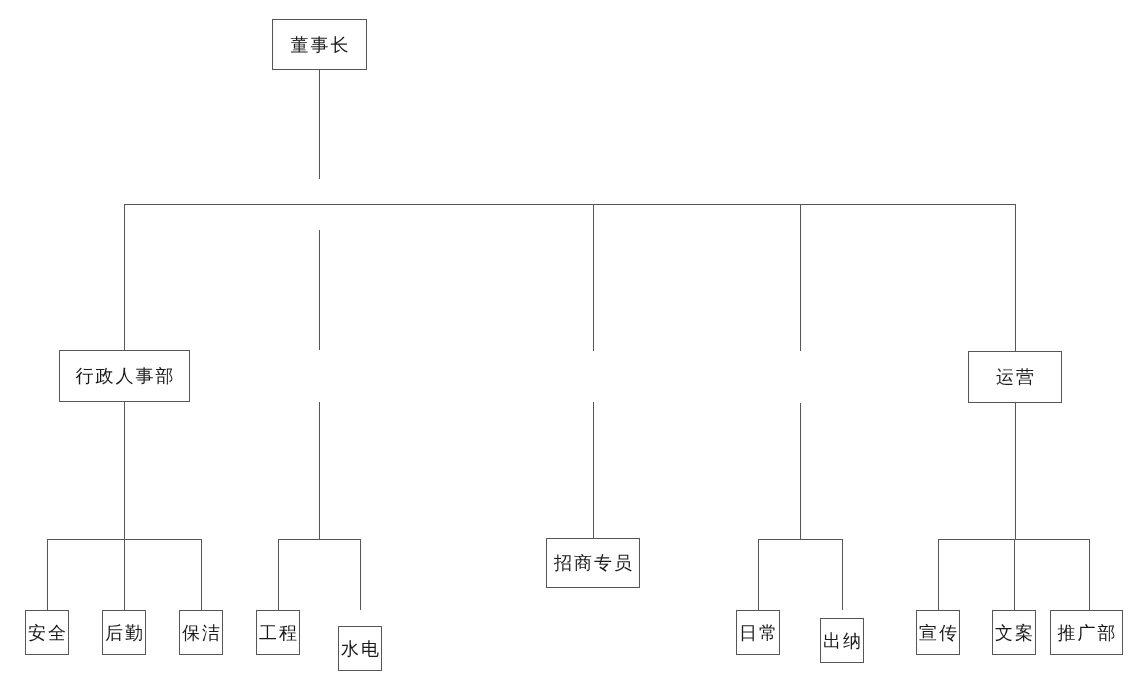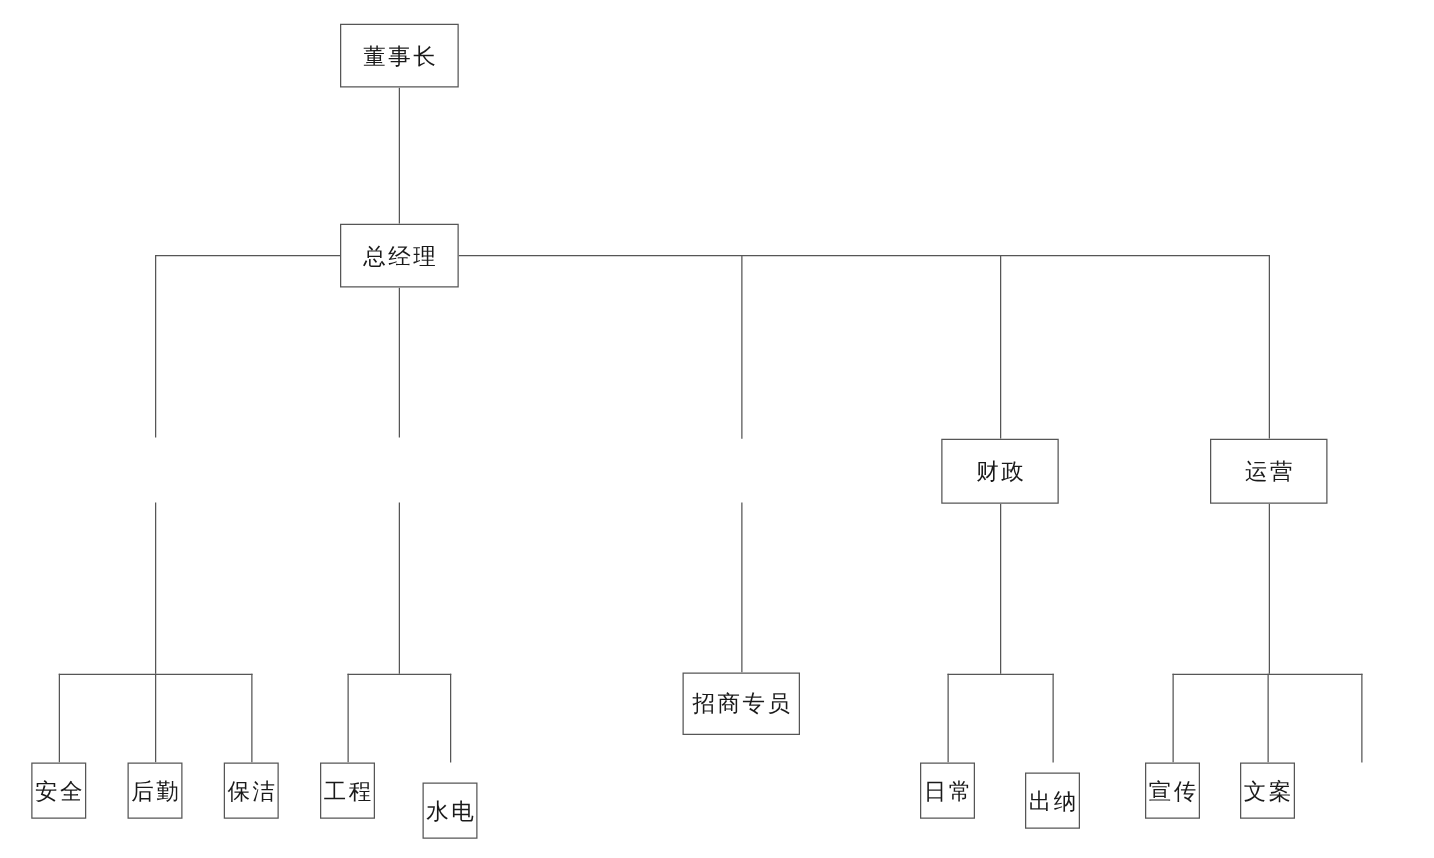--- a/index.html
+++ b/index.html
@@ -76,30 +76,27 @@
   <div class="line v" style="left:1015px; top:403px; height:136px"></div>
   <div class="line h" style="left:938px; top:539px; width:152px"></div>
   <div class="line v" style="left:938px; top:539px; height:71px"></div>
   <div class="line v" style="left:1014px; top:539px; height:71px"></div>
   <div class="line v" style="left:1089px; top:539px; height:71px"></div>
 
   <div class="node" style="left:272px; top:19px;  width:95px;  height:51px">
     <span class="label">董事长</span>
   </div>
 
-  <div class="node" style="left:272px; top:179px; width:95px;  height:51px">
-    <span class="label">总经理</span>
+
+  <div class="node" style="left:59px;  top:350px; width:131px; height:52px">
+    <span class="label">行政人事部</span>
   </div>
 
 
 
-
-  <div class="node" style="left:753px; top:351px; width:94px;  height:52px">
-    <span class="label">财政</span>
-  </div>
 
   <div class="node" style="left:546px; top:538px; width:94px;  height:50px">
     <span class="label">招商专员</span>
   </div>
 
   <div class="node" style="left:968px; top:351px; width:94px;  height:52px">
     <span class="label">运营</span>
   </div>
 
   <div class="node" style="left:25px;  top:610px; width:44px;  height:45px">
@@ -131,14 +128,17 @@
   </div>
 
   <div class="node" style="left:916px; top:610px; width:44px;  height:45px">
     <span class="label">宣传</span>
   </div>
 
   <div class="node" style="left:992px; top:610px; width:44px;  height:45px">
     <span class="label">文案</span>
   </div>
 
+  <div class="node" style="left:1050px; top:610px; width:73px; height:45px">
+    <span class="label">推广部</span>
+  </div>
 
 </div>
 
 </body></html>

